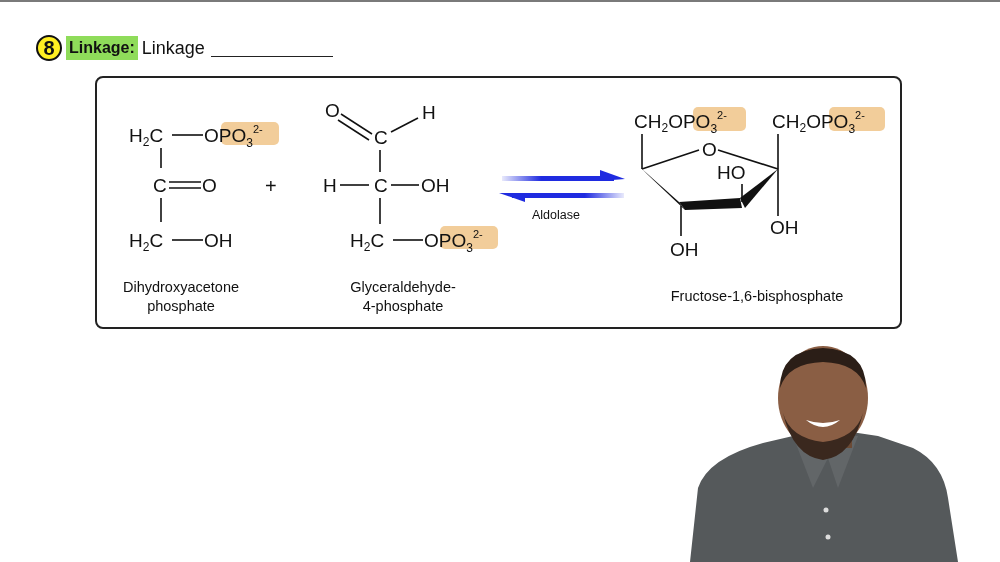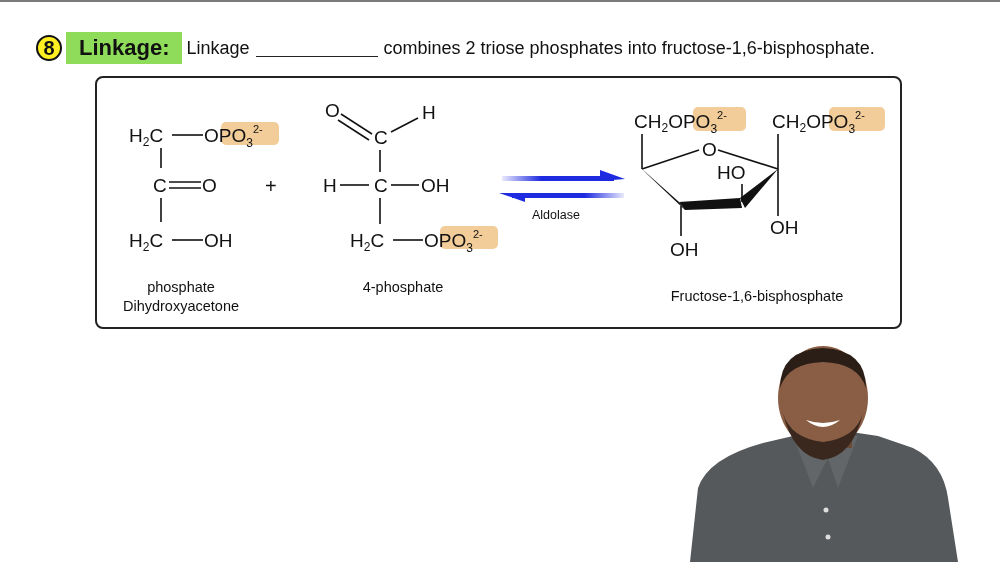--- a/index.html
+++ b/index.html
@@ -7,21 +7,21 @@
     width:1000px; height:562px; overflow:hidden; position:relative;
     background:#ffffff; font-family:"Liberation Sans", sans-serif; color:#111;
   }
   .topline { position:absolute; left:0; top:0; width:1000px; height:2px; background:#7a7a7a; }
   .heading { position:absolute; left:36px; top:33px; height:30px; display:flex; align-items:center; font-size:18px; }
   .num-badge {
     width:26px; height:26px; border-radius:50%; background:#ffef22; border:2px solid #111;
     display:flex; align-items:center; justify-content:center; font-weight:bold; font-size:20px;
     box-sizing:border-box; margin-right:4px;
   }
-  .tag { background:#8fdc5a; padding:3px 13px; font-weight:bold; font-size:22px; margin-right:4px; }
+  .tag { background:#8fdc5a; padding:3px 3px; font-weight:bold; font-size:16px; margin-right:4px; }
   .blank { display:inline-block; width:122px; border-bottom:1px solid #222; height:16px; margin:0 6px 0 6px; }
   .panel {
     position:absolute; left:95px; top:76px; width:807px; height:253px;
     border:2px solid #222; border-radius:8px; box-sizing:border-box;
   }
   svg text { font-family:"Liberation Sans", sans-serif; fill:#111; }
   .lbl { position:absolute; font-size:14.5px; text-align:center; line-height:19px; }
   .video {
     position:absolute; left:668px; top:338px; width:332px; height:224px;
   }
@@ -29,21 +29,20 @@
 </head>
 <body>
 
 <div class="topline"></div>
 
 <div class="heading">
   <div class="num-badge">8</div>
   <span class="tag">Linkage:</span>
   <span>Linkage</span>
   <span class="blank"></span>
-  <span>combines 2 triose phosphates into fructose-1,6-bisphosphate.</span>
 </div>
 
 <div class="panel">
   <svg width="807" height="253" viewBox="0 0 807 253" style="position:absolute;left:-2px;top:-2px;">
     <defs>
       <linearGradient id="gR" x1="0" x2="1">
           <stop offset="0" stop-color="#1f2be0" stop-opacity="0.1"></stop>
           <stop offset="0.35" stop-color="#1f2be0"></stop>
         </linearGradient>
       <linearGradient id="gL" x1="1" x2="0">
@@ -112,24 +111,25 @@
       <polygon points="645,122 683,93 650,132" fill="#111"></polygon>
       <line x1="586" y1="130" x2="586" y2="160" stroke="#111" stroke-width="1.6"></line>
       <line x1="647" y1="126" x2="647" y2="108" stroke="#111" stroke-width="1.6"></line>
       <text x="622" y="103" font-size="19">HO</text>
       <text x="675" y="158" font-size="19">OH</text>
       <text x="575" y="180" font-size="19">OH</text>
     </g>
   </svg>
 
   <div class="lbl" style="left:18px;top:200px;width:132px;">
+    <div>Dihydroxyacetone</div>
     <div>phosphate</div>
-    <div>Dihydroxyacetone</div>
   </div>
   <div class="lbl" style="left:236px;top:200px;width:140px;">
+    <div>Glyceraldehyde-</div>
     <div>4-phosphate</div>
   </div>
   <div class="lbl" style="left:560px;top:209px;width:200px;">Fructose-1,6-bisphosphate</div>
 </div>
 
 <div class="video">
   <svg width="332" height="224" viewBox="0 0 332 224">
     <path d="M22 224 L30 150 Q40 120 95 105 L125 98 L170 92 L210 98 L245 110 Q275 125 280 160 L290 224 Z" fill="#55595b"></path>
     <path d="M125 98 L145 150 L160 120 L170 150 L190 98 Z" fill="#626668"></path>
     <circle cx="158" cy="172" r="2.5" fill="#ddd"></circle>

